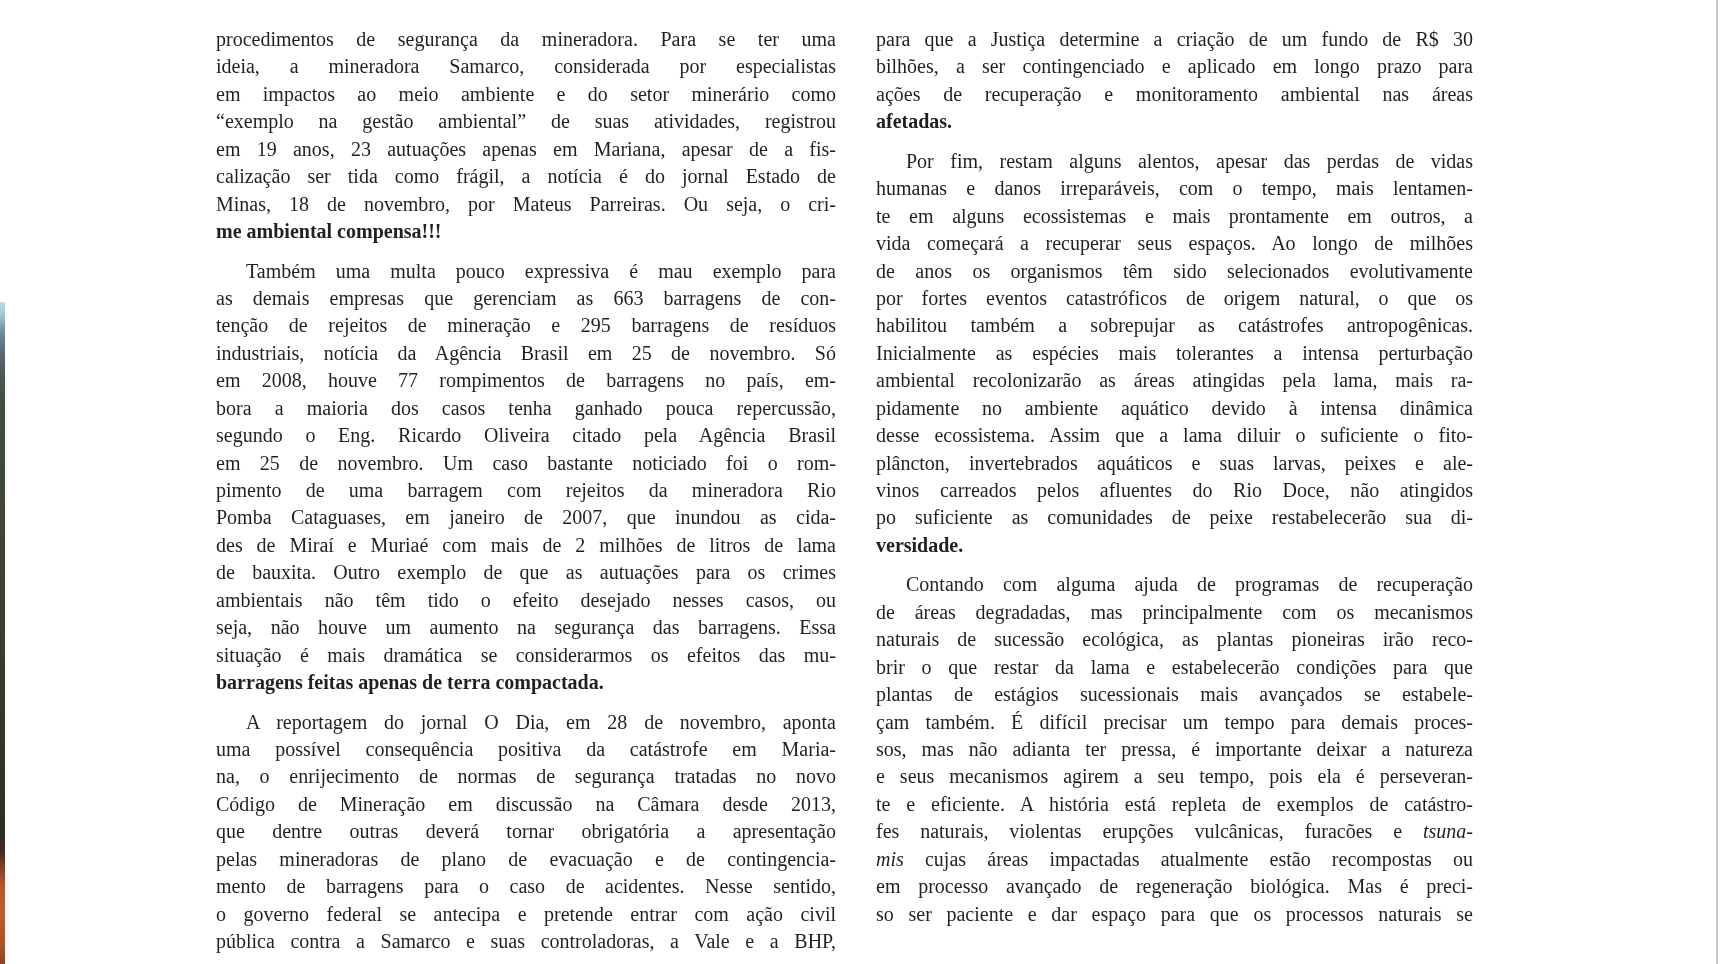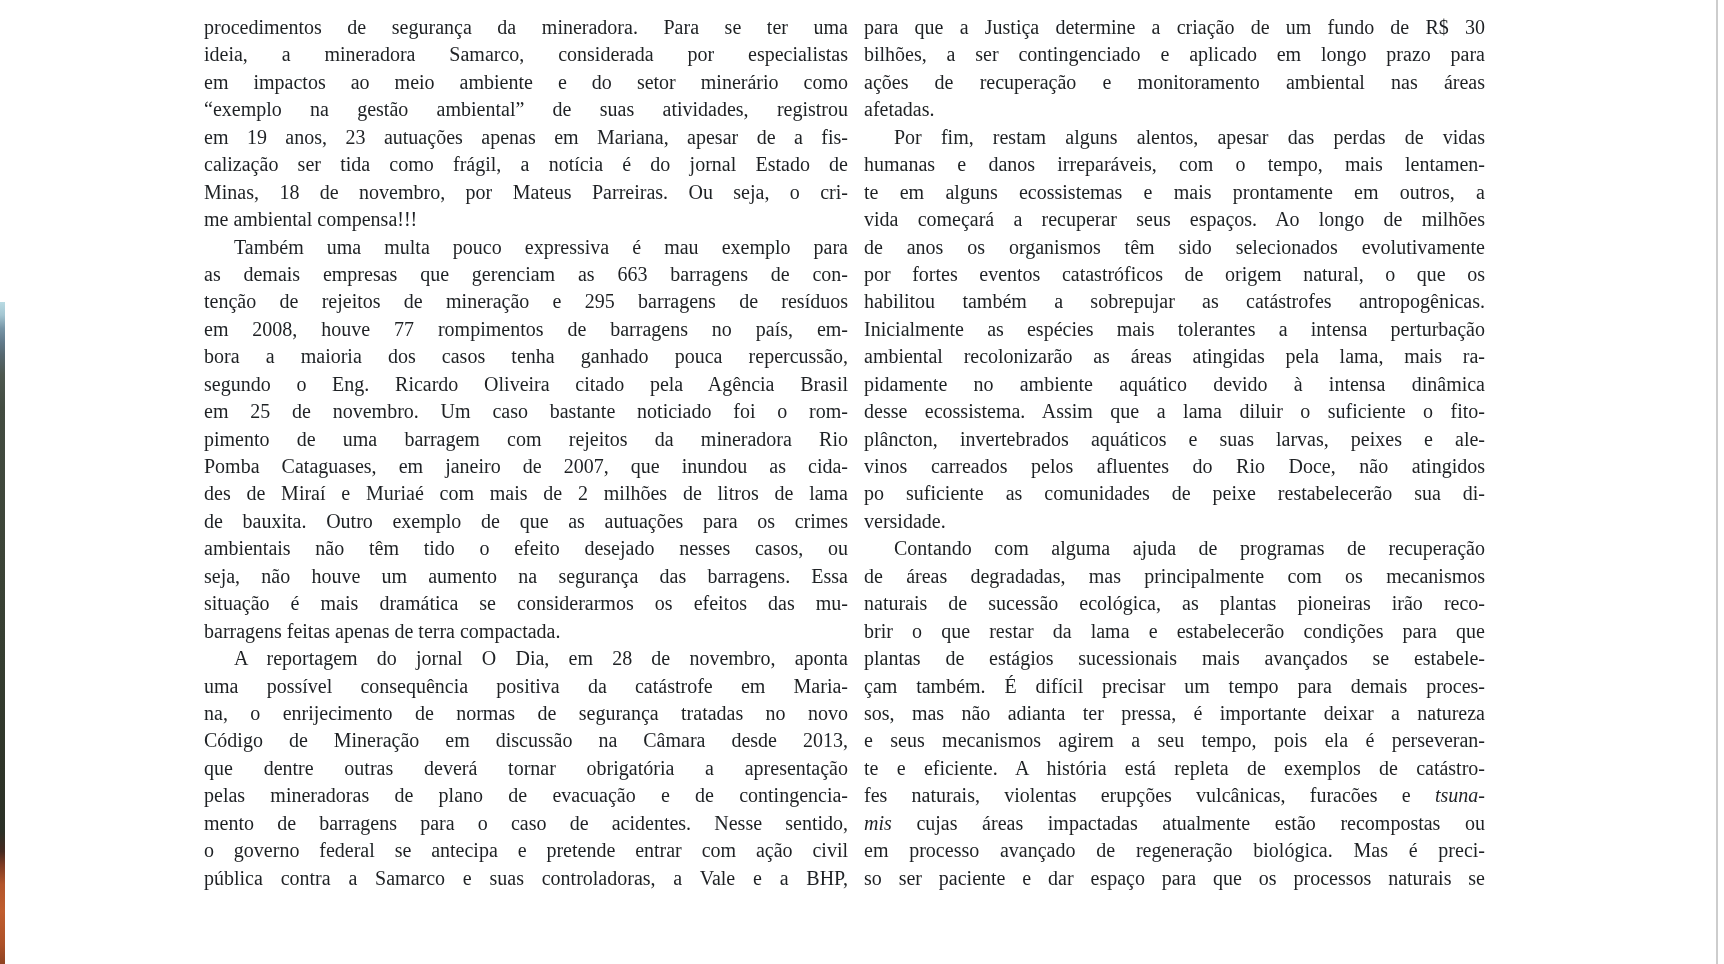--- a/index.html
+++ b/index.html
@@ -56,29 +56,29 @@
   }
   .col {
     position: absolute;
     top: 14px;
     color: #1e2124;
     font-size: 20px;
     line-height: 27.45px;
   }
   .col-left  { left: 204px; width: 644px; }
   .col-right { left: 864px; width: 621px; }
-  .para { margin: 0; padding: 0; }
+  .para { margin: 12px; padding: 0; }
   .line {
     height: 27.45px;
     overflow: hidden;
     text-align: justify;
     text-align-last: justify;
   }
   .line.indent { padding-left: 30px; }
-  .line.end { text-align-last: left; }
+  .line.end { text-align-last: left; font-weight: bold; }
   .line i { font-style: italic; }
 </style>
 </head>
 <body>
 
 <div class="page">
   <div class="edge-strip"></div>
   <div class="col col-left">
       <div class="para">
         <div class="line">procedimentos de segurança da mineradora. Para se ter uma</div>
@@ -87,20 +87,21 @@
         <div class="line">“exemplo na gestão ambiental” de suas atividades, registrou</div>
         <div class="line">em 19 anos, 23 autuações apenas em Mariana, apesar de a fis-</div>
         <div class="line">calização ser tida como frágil, a notícia é do jornal Estado de</div>
         <div class="line">Minas, 18 de novembro, por Mateus Parreiras. Ou seja, o cri-</div>
         <div class="line end">me ambiental compensa!!!</div>
       </div>
       <div class="para">
         <div class="line indent">Também uma multa pouco expressiva é mau exemplo para</div>
         <div class="line">as demais empresas que gerenciam as 663 barragens de con-</div>
         <div class="line">tenção de rejeitos de mineração e 295 barragens de resíduos</div>
+        <div class="line">industriais, notícia da Agência Brasil em 25 de novembro. Só</div>
         <div class="line">em 2008, houve 77 rompimentos de barragens no país, em-</div>
         <div class="line">bora a maioria dos casos tenha ganhado pouca repercussão,</div>
         <div class="line">segundo o Eng. Ricardo Oliveira citado pela Agência Brasil</div>
         <div class="line">em 25 de novembro. Um caso bastante noticiado foi o rom-</div>
         <div class="line">pimento de uma barragem com rejeitos da mineradora Rio</div>
         <div class="line">Pomba Cataguases, em janeiro de 2007, que inundou as cida-</div>
         <div class="line">des de Miraí e Muriaé com mais de 2 milhões de litros de lama</div>
         <div class="line">de bauxita. Outro exemplo de que as autuações para os crimes</div>
         <div class="line">ambientais não têm tido o efeito desejado nesses casos, ou</div>
         <div class="line">seja, não houve um aumento na segurança das barragens. Essa</div>

